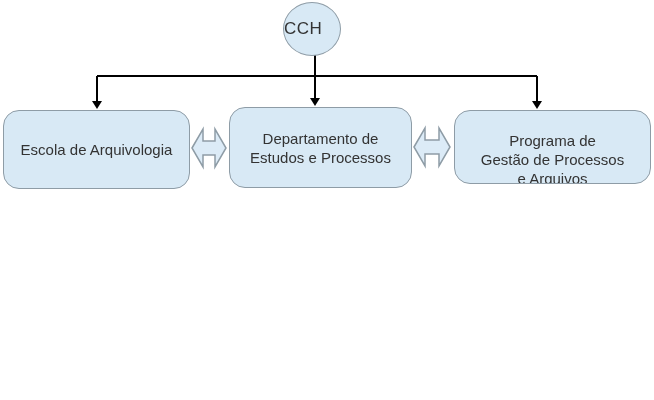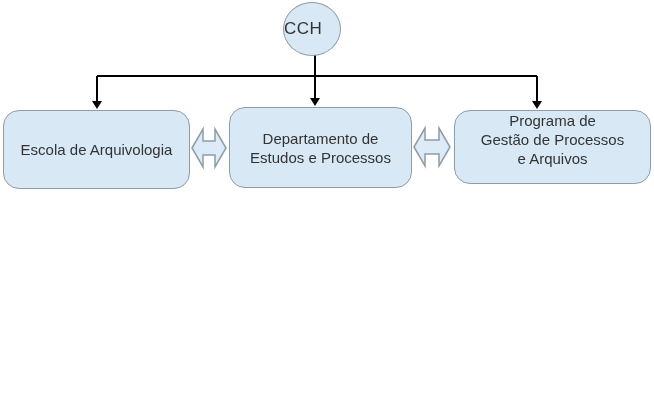--- a/index.html
+++ b/index.html
@@ -43,21 +43,21 @@
     justify-content:flex-end;
     padding-bottom:29px;
   }
   .box-departamento{
     left:229px;top:107px;width:183px;height:81px;
     justify-content:center;
   }
   .box-programa{
     left:454px;top:110px;width:197px;height:74px;
     justify-content:flex-start;
-    padding-top:0;
+    padding-top:20px;
   }
 </style>
 </head>
 <body>
 
 <div class="canvas">
 
   <svg class="connector-layer" viewBox="0 0 654 400" xmlns="http://www.w3.org/2000/svg">
 
     <path d="M315,55 L315,98" style="stroke:var(--connector,#000);stroke-width:2;fill:none"></path>

